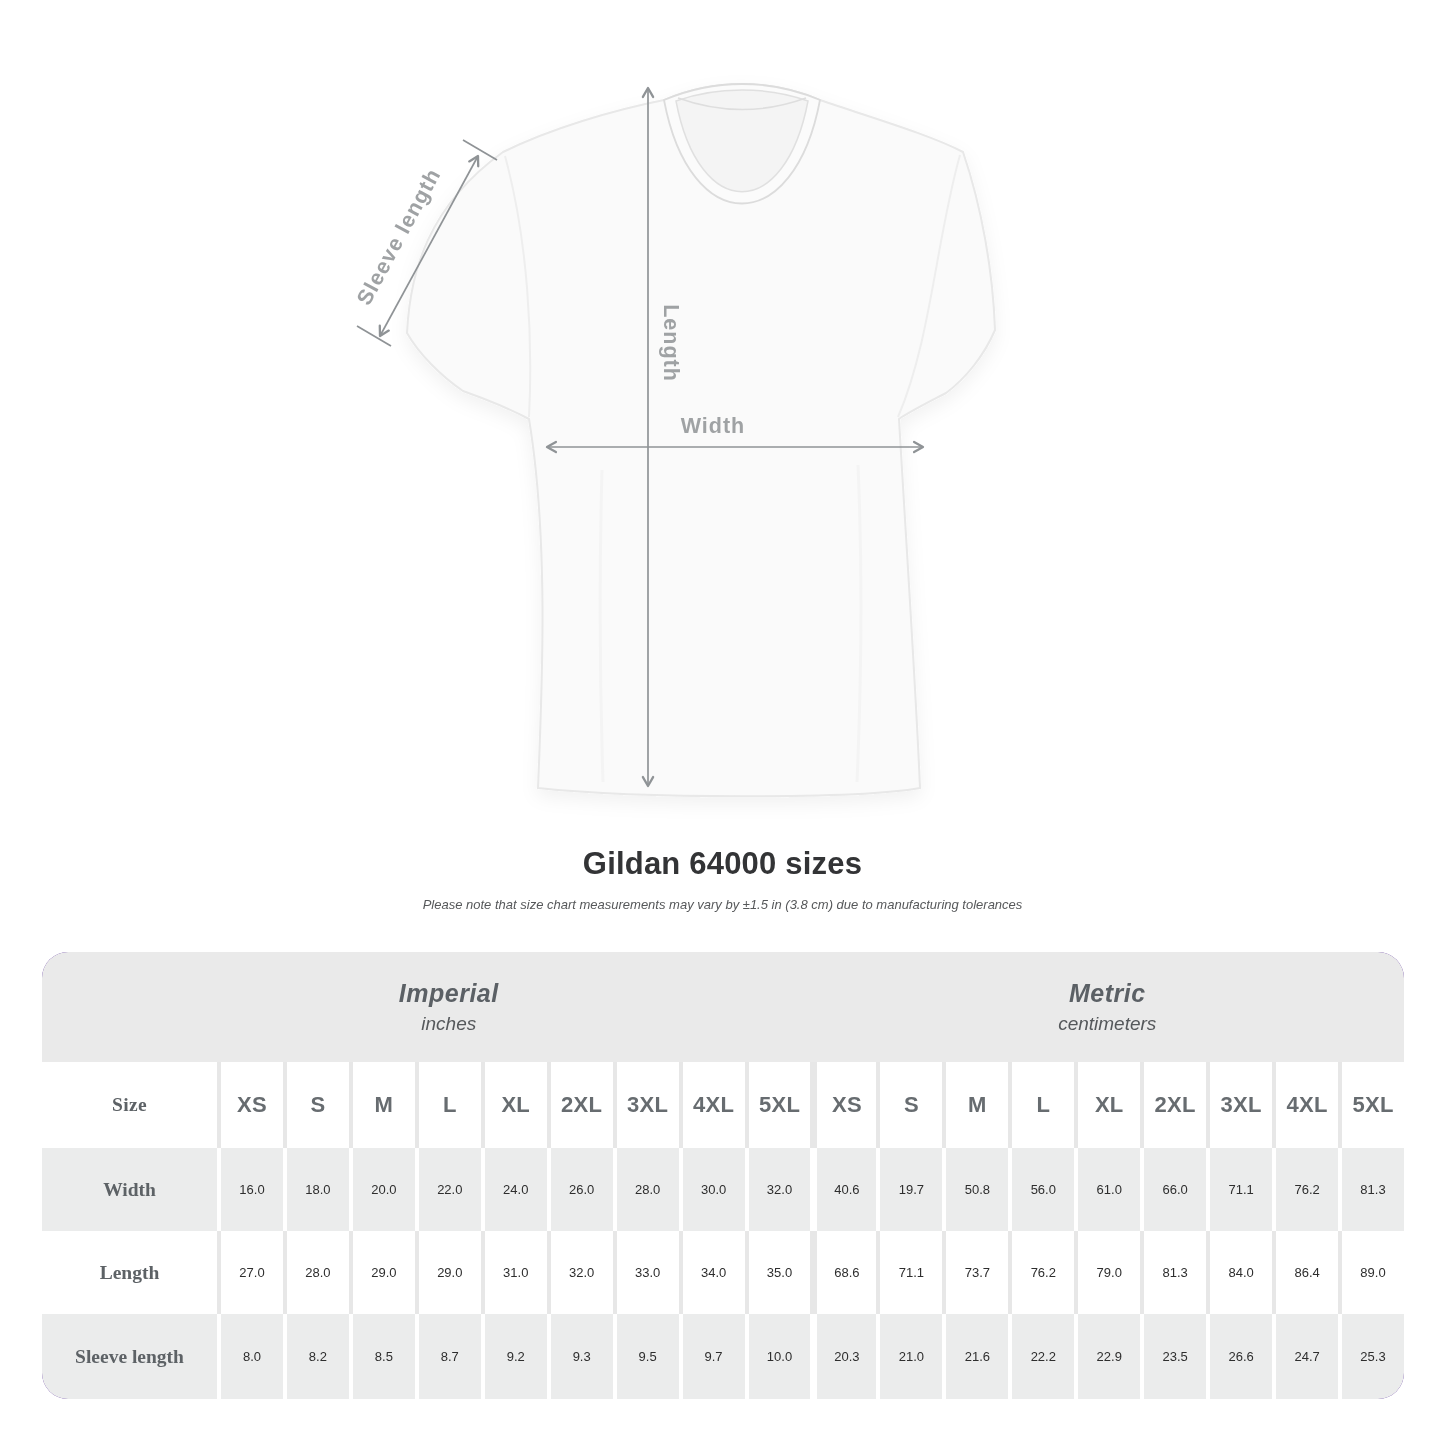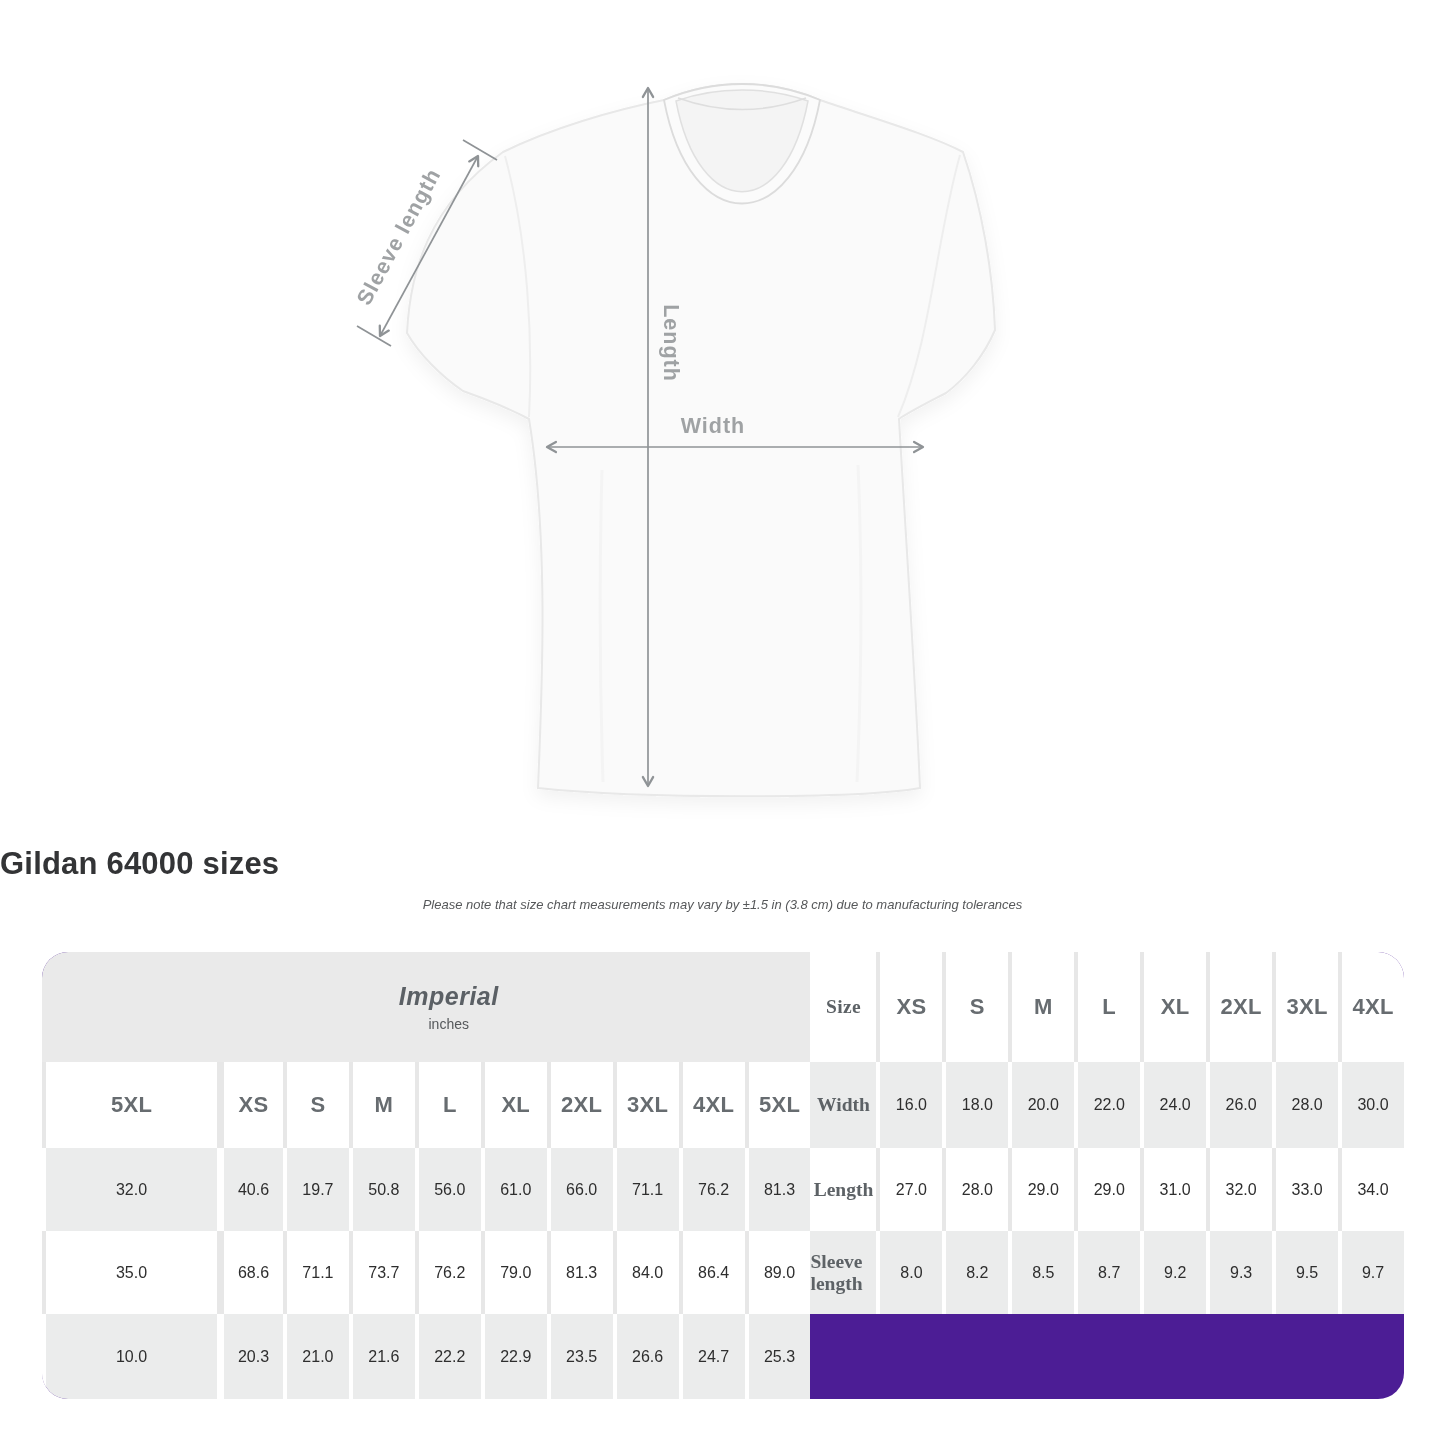--- a/index.html
+++ b/index.html
@@ -4,21 +4,21 @@
 <style>
   html,body{margin:0;padding:0;background:#ffffff;}
   #page{
     position:relative;width:1445px;height:1445px;background:#ffffff;overflow:hidden;
     font-family:"Liberation Sans",sans-serif;
   }
   
   #diagram{position:absolute;left:0;top:0;}
   
   .title{
-    position:absolute;left:0;right:0;top:846px;
+    position:absolute;left:0;right:0;top:846px;text-align:center;
     font-size:31px;font-weight:700;color:#333436;letter-spacing:.2px;
   }
   .note{
     position:absolute;left:0;right:0;top:897px;text-align:center;
     font-size:13px;font-style:italic;color:#56585a;
   }
   
   .size-grid{
     position:absolute;left:42px;top:952px;width:1362px;height:447px;
     display:grid;
@@ -26,29 +26,29 @@
     grid-template-rows:110px 86px 83px 83px 85px;
     border-radius:26px;overflow:hidden;background:#4c1d95;
   }
   .band{
     background:#eaeaea;display:flex;flex-direction:column;
     align-items:center;justify-content:center;gap:5px;
   }
   .band.imperial{grid-column:1 / span 10;padding-left:45px;}
   .band.metric{grid-column:11 / span 9;}
   .band-title{font-style:italic;font-weight:700;font-size:25px;color:#5b6065;letter-spacing:.5px;}
-  .band-sub{font-size:14px;color:#55585b;}
+  .band-sub{font-style:italic;font-size:19px;color:#55585b;}
   .cell{background:#ffffff;display:flex;align-items:center;justify-content:center;}
   .cell.sep{border-left:4px solid #e7e7e7;}
   .cell.sep.half{border-left-width:7px;}
   .cell.gray{background:#ebecec;}
   .cell.gray.sep{border-left-color:#ffffff;}
   .cell.hdr{font-weight:700;color:#676c70;font-size:22px;letter-spacing:.3px;}
   .cell.rowlabel{font-weight:700;color:#5d6266;font-size:19.5px;font-family:Liberation Serif, serif;}
-  .cell.val{color:#2e2e2e;font-size:16px;}
+  .cell.val{color:#2e2e2e;font-size:13px;}
 </style>
 </head>
 <body>
 
 <div id="page">
 
   <svg id="diagram" width="1445" height="840" viewBox="0 0 1445 840">
     <defs>
       <filter id="ds" x="-20%" y="-20%" width="140%" height="140%">
         <feDropShadow dx="0" dy="7" stdDeviation="9" flood-color="#000000" flood-opacity="0.055"></feDropShadow>
@@ -100,20 +100,24 @@
     </g>
   </svg>
 
   <div class="title">Gildan 64000 sizes</div>
   <div class="note">Please note that size chart measurements may vary by ±1.5 in (3.8 cm) due to manufacturing tolerances</div>
 
   <div class="size-grid">
     <div class="band imperial">
       <div class="band-title">Imperial</div>
       <div class="band-sub">inches</div>
+    </div>
+    <div class="band metric">
+      <div class="band-title">Metric</div>
+      <div class="band-sub">centimeters</div>
     </div>
 
   <div class="cell hdr rowlabel">Size</div>
       <div class="cell hdr sep">XS</div>
       <div class="cell hdr sep">S</div>
       <div class="cell hdr sep">M</div>
       <div class="cell hdr sep">L</div>
       <div class="cell hdr sep">XL</div>
       <div class="cell hdr sep">2XL</div>
       <div class="cell hdr sep">3XL</div>

